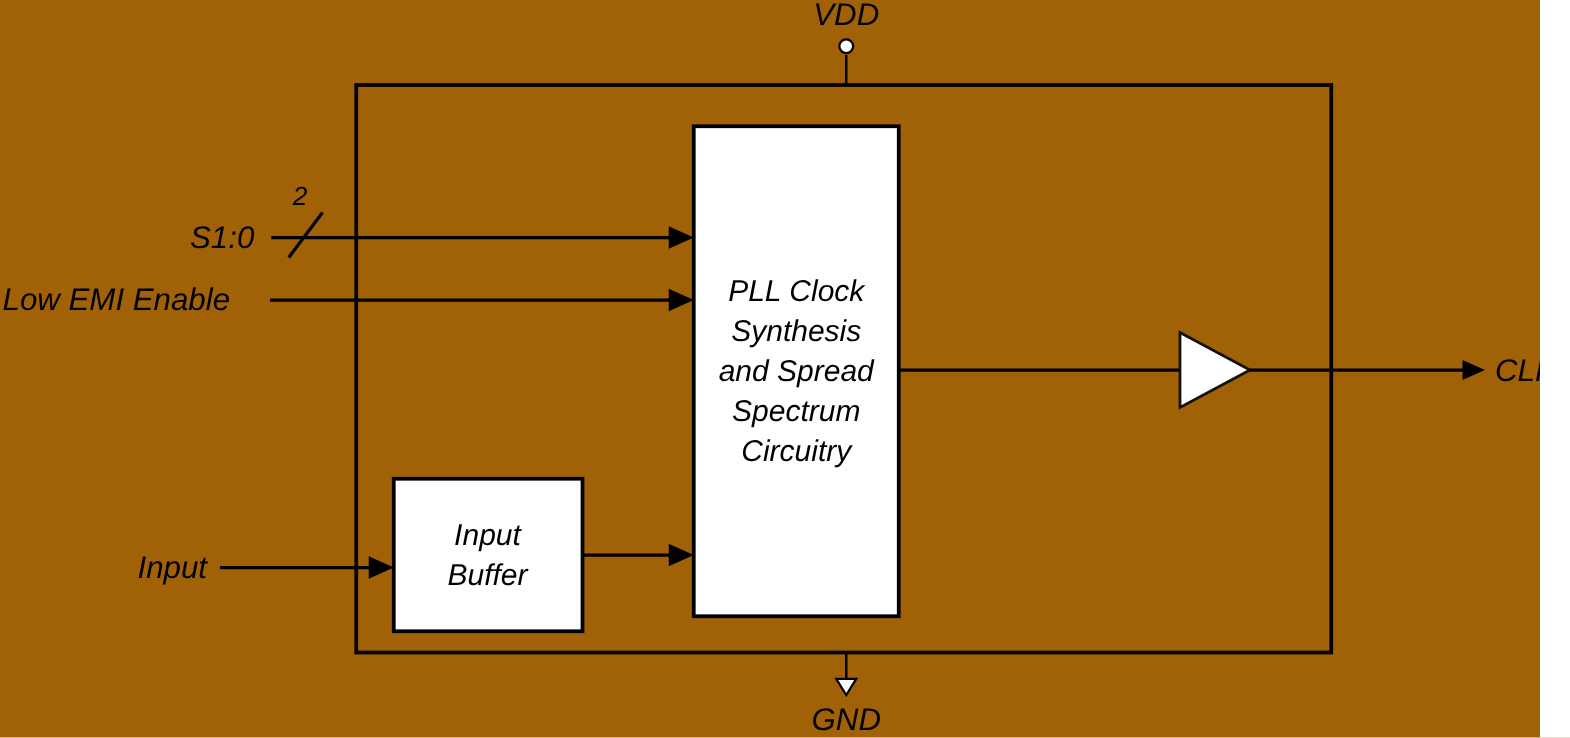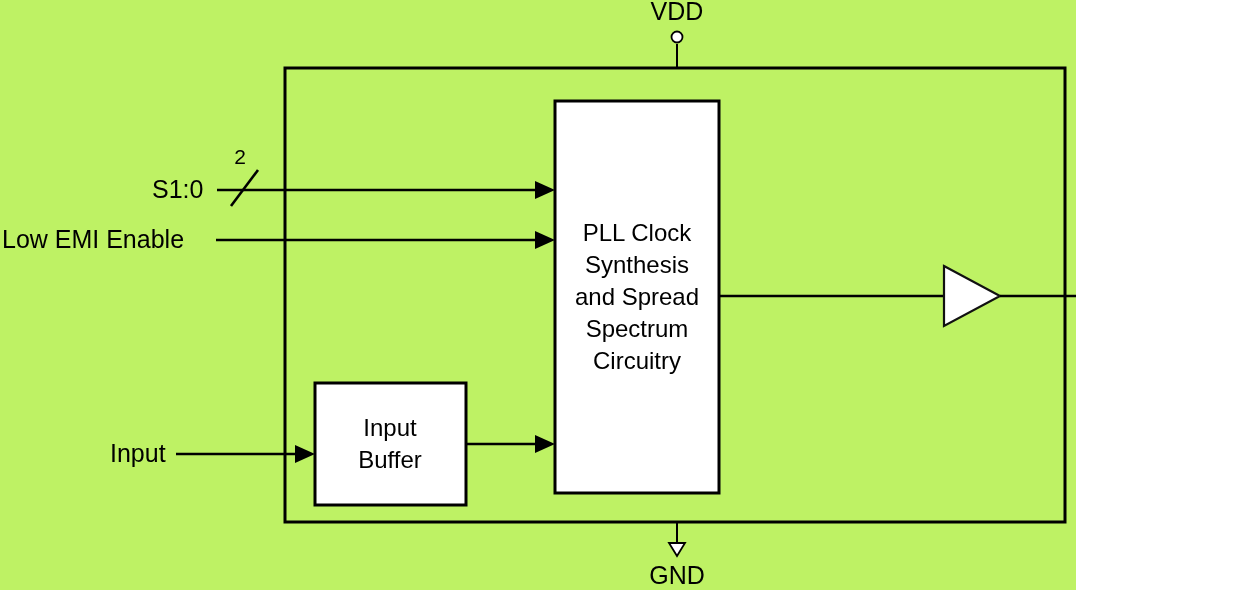--- a/index.html
+++ b/index.html
@@ -5,24 +5,25 @@
   html, body {
     margin: 0;
     padding: 0;
     background: #ffffff;
   }
   body {
     font-family: "Liberation Sans", sans-serif;
   }
   #diagram-root {
     position: relative;
-    width: 1076px;
+    width: 1232px;
     height: 590px;
-    background: #bef264;
+    background: #a16207;
     overflow: hidden;
+    font-style: italic;
   }
   svg#block-diagram {
     display: block;
     width: 1256px;
     height: 590px;
   }
   .wire {
     stroke: #000000;
     stroke-width: 2.6;
     fill: none;

